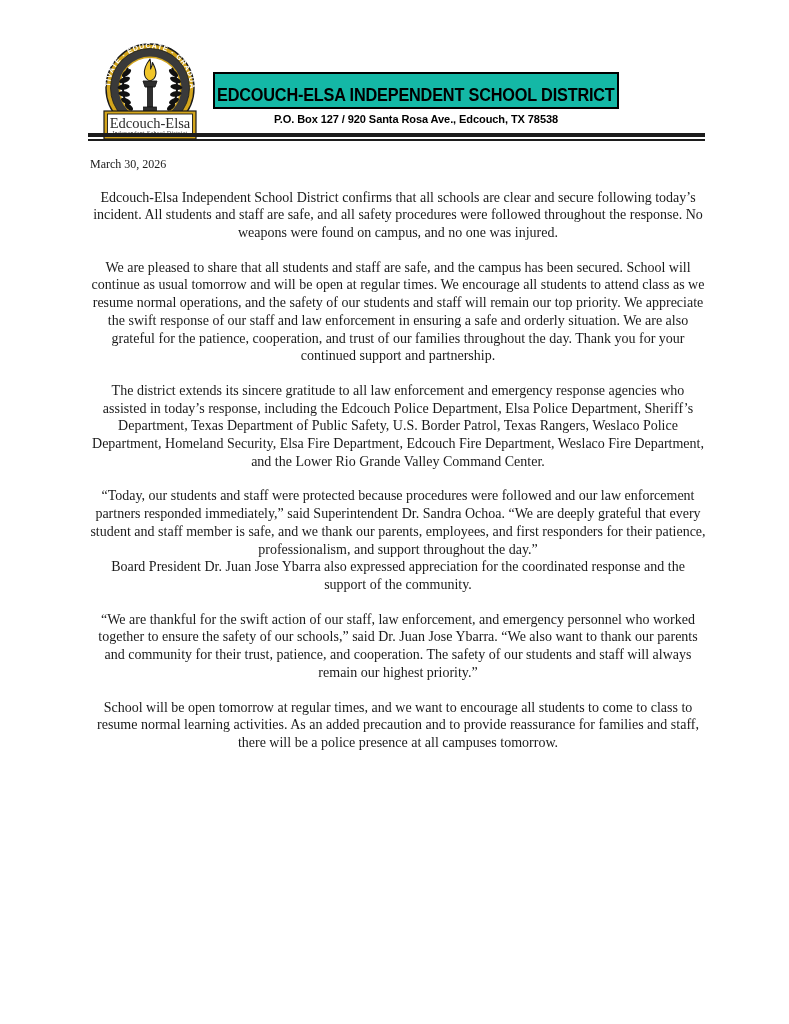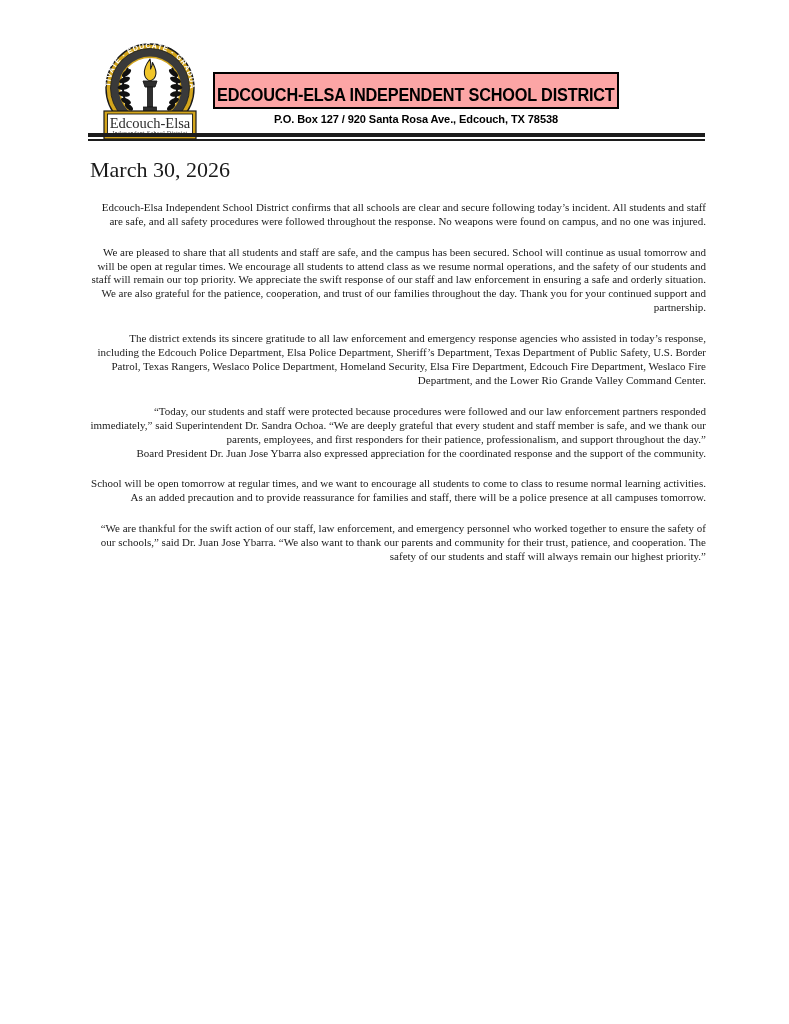--- a/index.html
+++ b/index.html
@@ -43,21 +43,21 @@
   .logo-svg { display: block; width: 124px; height: 116px; }
 
   .title-box {
     position: absolute;
     left: 213px;
     top: 72px;
     width: 406px;
     height: 37px;
     border: 2px solid #000000;
     box-sizing: border-box;
-    background: #fca5a5;
+    background: #14b8a6;
     display: flex;
     align-items: flex-end;
     justify-content: center;
   }
   .title-box-text {
     font-family: "Liberation Sans Narrow", "Liberation Sans", "DejaVu Sans", sans-serif;
     font-weight: bold;
     font-size: 17.5px;
     letter-spacing: -0.2px;
     line-height: 1;
@@ -103,37 +103,37 @@
 
   
   .content {
     position: absolute;
     left: 90px;
     top: 157px;
     width: 616px;
   }
 
   .doc-date {
-    font-size: 22px;
+    font-size: 12px;
     line-height: 1.22;
     margin: 0 0 17px 0;
   }
 
   .doc-headline {
     font-size: 16.5px;
     font-weight: bold;
     line-height: 1.22;
     margin: 0 0 18px 0;
   }
 
   .doc-para {
-    font-size: 11px;
+    font-size: 14px;
     line-height: 1.265;
     margin: 0 0 17px 0;
-    text-align: right;
+    text-align: center;
   }
   .doc-para:last-child { margin-bottom: 0; }
 </style>
 </head>
 <body>
 
 <div class="page">
 
   <div class="letterhead">
 
@@ -203,17 +203,17 @@
     <div class="rule-thin"></div>
   </div>
 
   <div class="content">
     <p class="doc-date">March 30, 2026</p>
 
     <p class="doc-para">Edcouch-Elsa Independent School District confirms that all schools are clear and secure following today’s incident. All students and staff are safe, and all safety procedures were followed throughout the response. No weapons were found on campus, and no one was injured.</p>
     <p class="doc-para">We are pleased to share that all students and staff are safe, and the campus has been secured. School will continue as usual tomorrow and will be open at regular times. We encourage all students to attend class as we resume normal operations, and the safety of our students and staff will remain our top priority. We appreciate the swift response of our staff and law enforcement in ensuring a safe and orderly situation. We are also grateful for the patience, cooperation, and trust of our families throughout the day. Thank you for your continued support and partnership.</p>
     <p class="doc-para">The district extends its sincere gratitude to all law enforcement and emergency response agencies who assisted in today’s response, including the Edcouch Police Department, Elsa Police Department, Sheriff’s Department, Texas Department of Public Safety, U.S. Border Patrol, Texas Rangers, Weslaco Police Department, Homeland Security, Elsa Fire Department, Edcouch Fire Department, Weslaco Fire Department, and the Lower Rio Grande Valley Command Center.</p>
     <p class="doc-para">“Today, our students and staff were protected because procedures were followed and our law enforcement partners responded immediately,” said Superintendent Dr. Sandra Ochoa. “We are deeply grateful that every student and staff member is safe, and we thank our parents, employees, and first responders for their patience, professionalism, and support throughout the day.”<br>Board President Dr. Juan Jose Ybarra also expressed appreciation for the coordinated response and the support of the community.</p>
+    <p class="doc-para">“We are thankful for the swift action of our staff, law enforcement, and emergency personnel who worked together to ensure the safety of our schools,” said Dr. Juan Jose Ybarra. “We also want to thank our parents and community for their trust, patience, and cooperation. The safety of our students and staff will always remain our highest priority.”</p>
     <p class="doc-para">School will be open tomorrow at regular times, and we want to encourage all students to come to class to resume normal learning activities. As an added precaution and to provide reassurance for families and staff, there will be a police presence at all campuses tomorrow.</p>
-    <p class="doc-para">“We are thankful for the swift action of our staff, law enforcement, and emergency personnel who worked together to ensure the safety of our schools,” said Dr. Juan Jose Ybarra. “We also want to thank our parents and community for their trust, patience, and cooperation. The safety of our students and staff will always remain our highest priority.”</p>
   </div>
 
 </div>
 
 </body></html>

